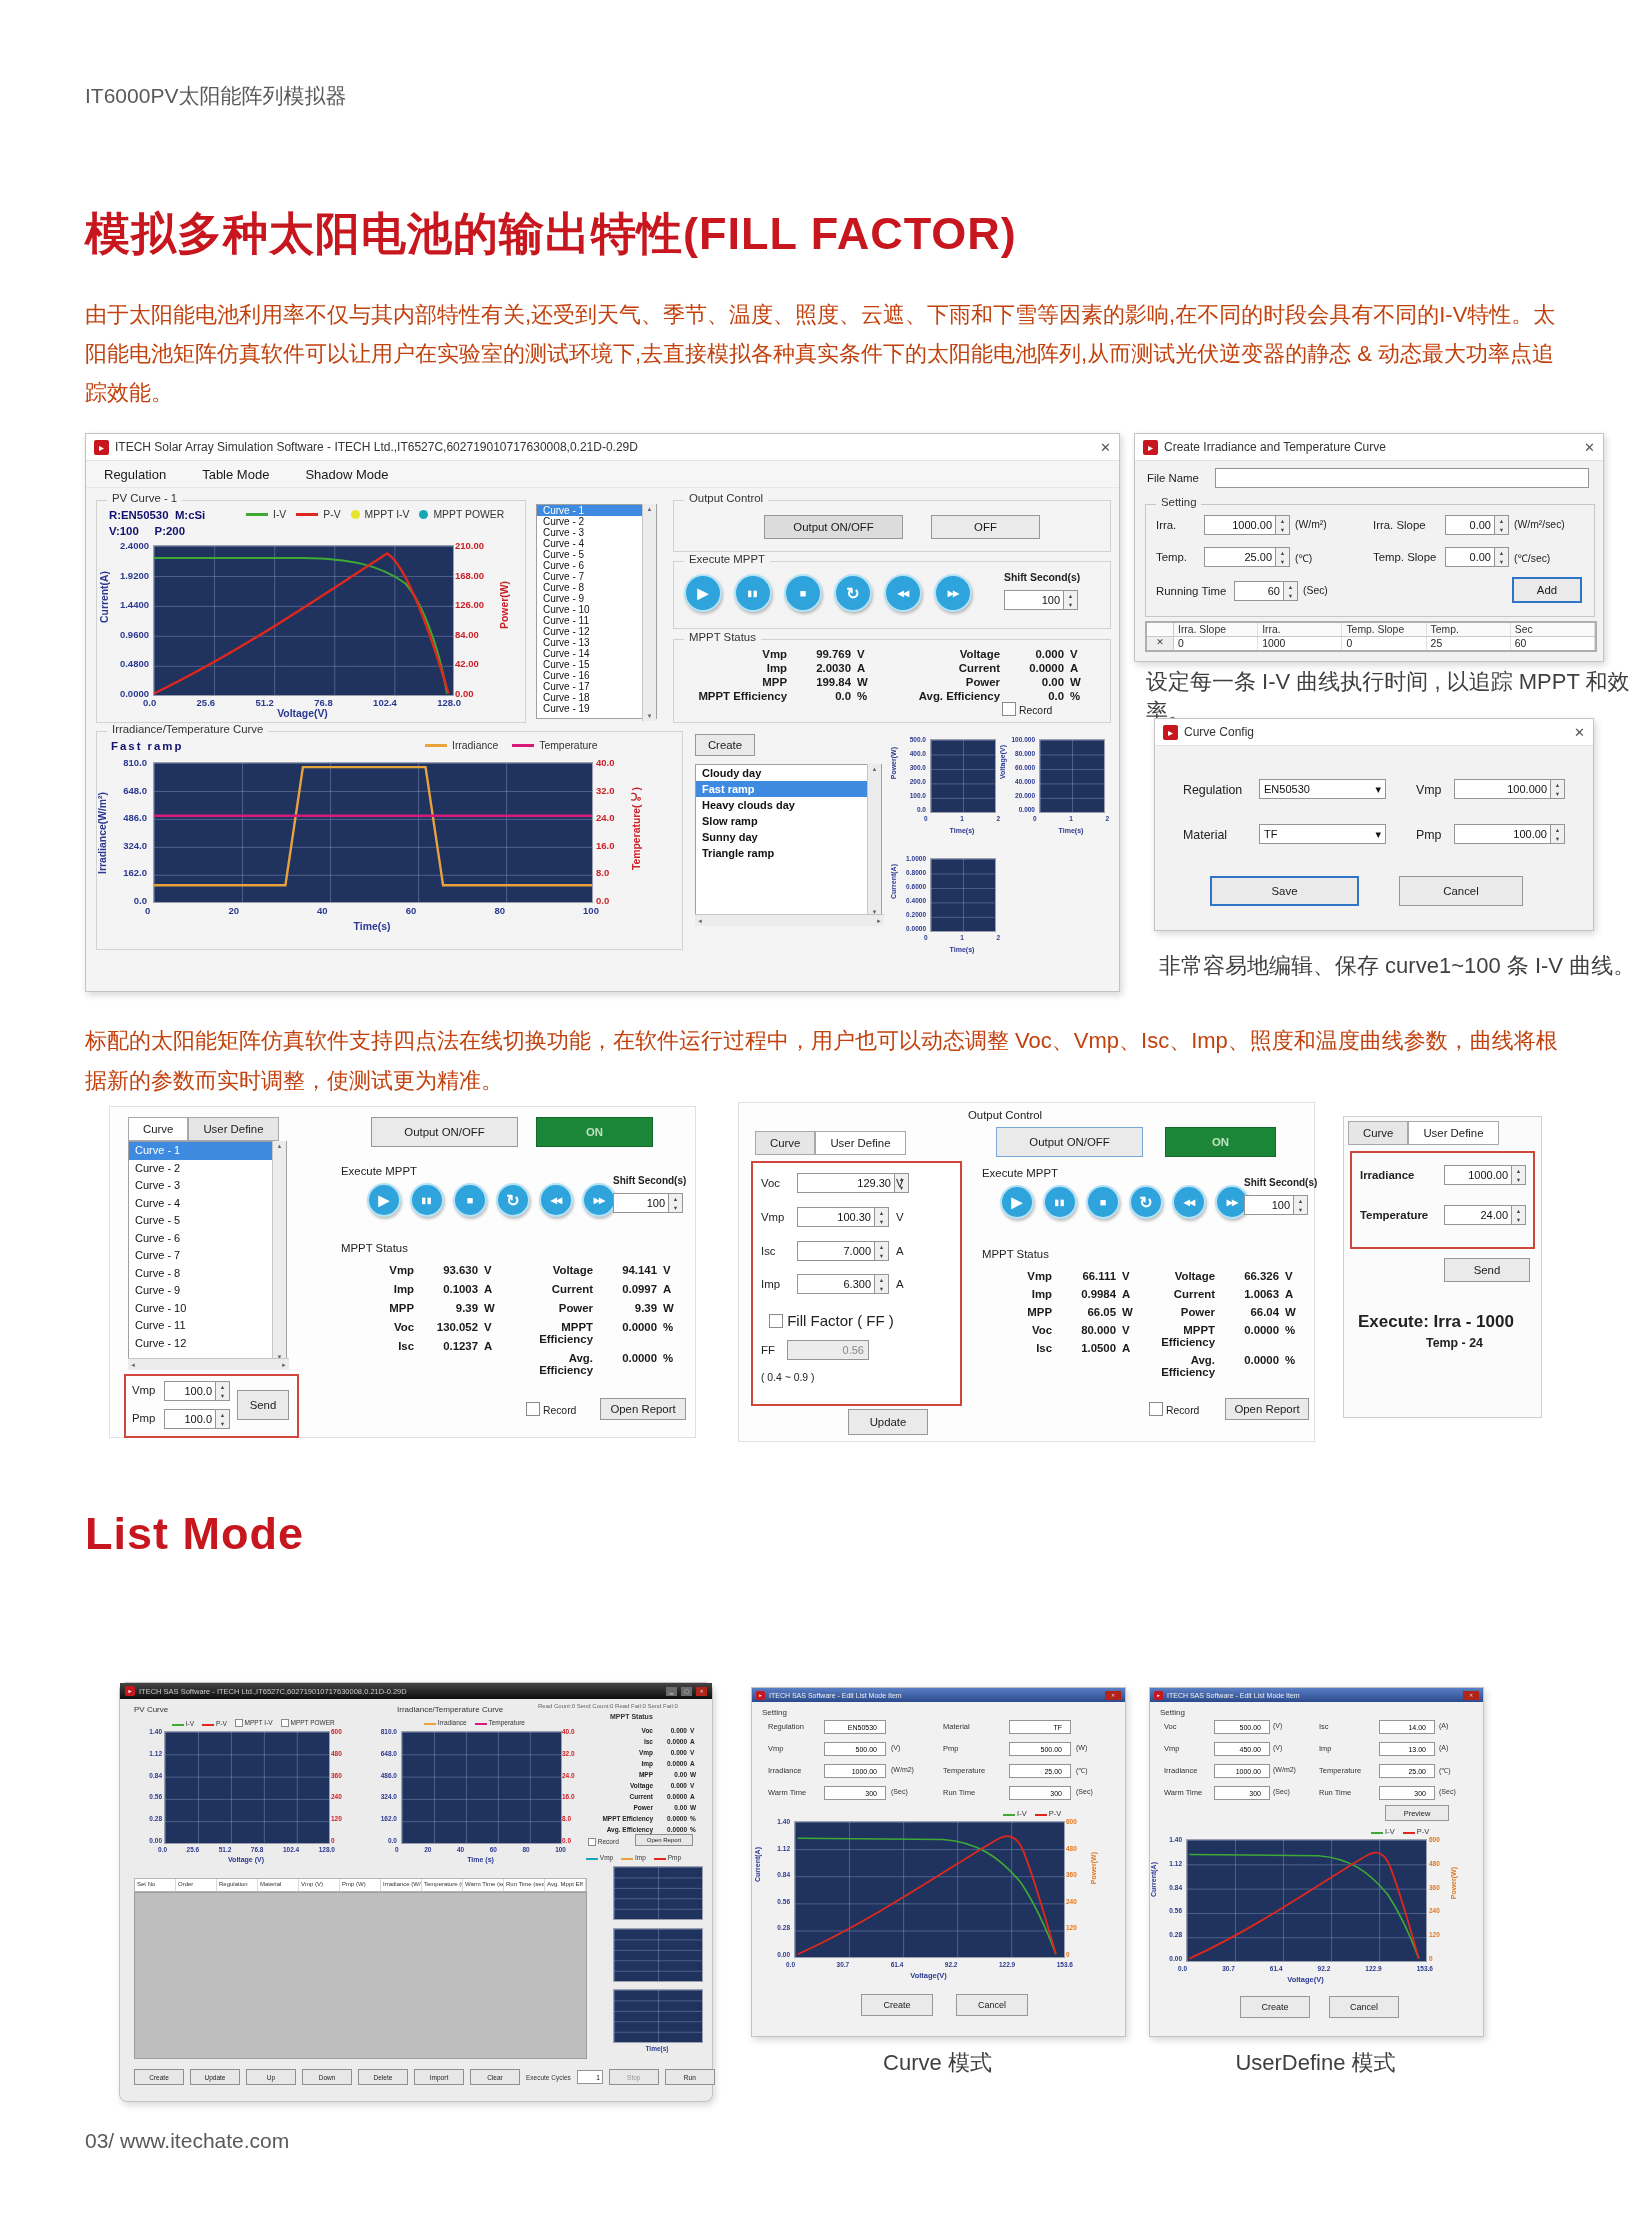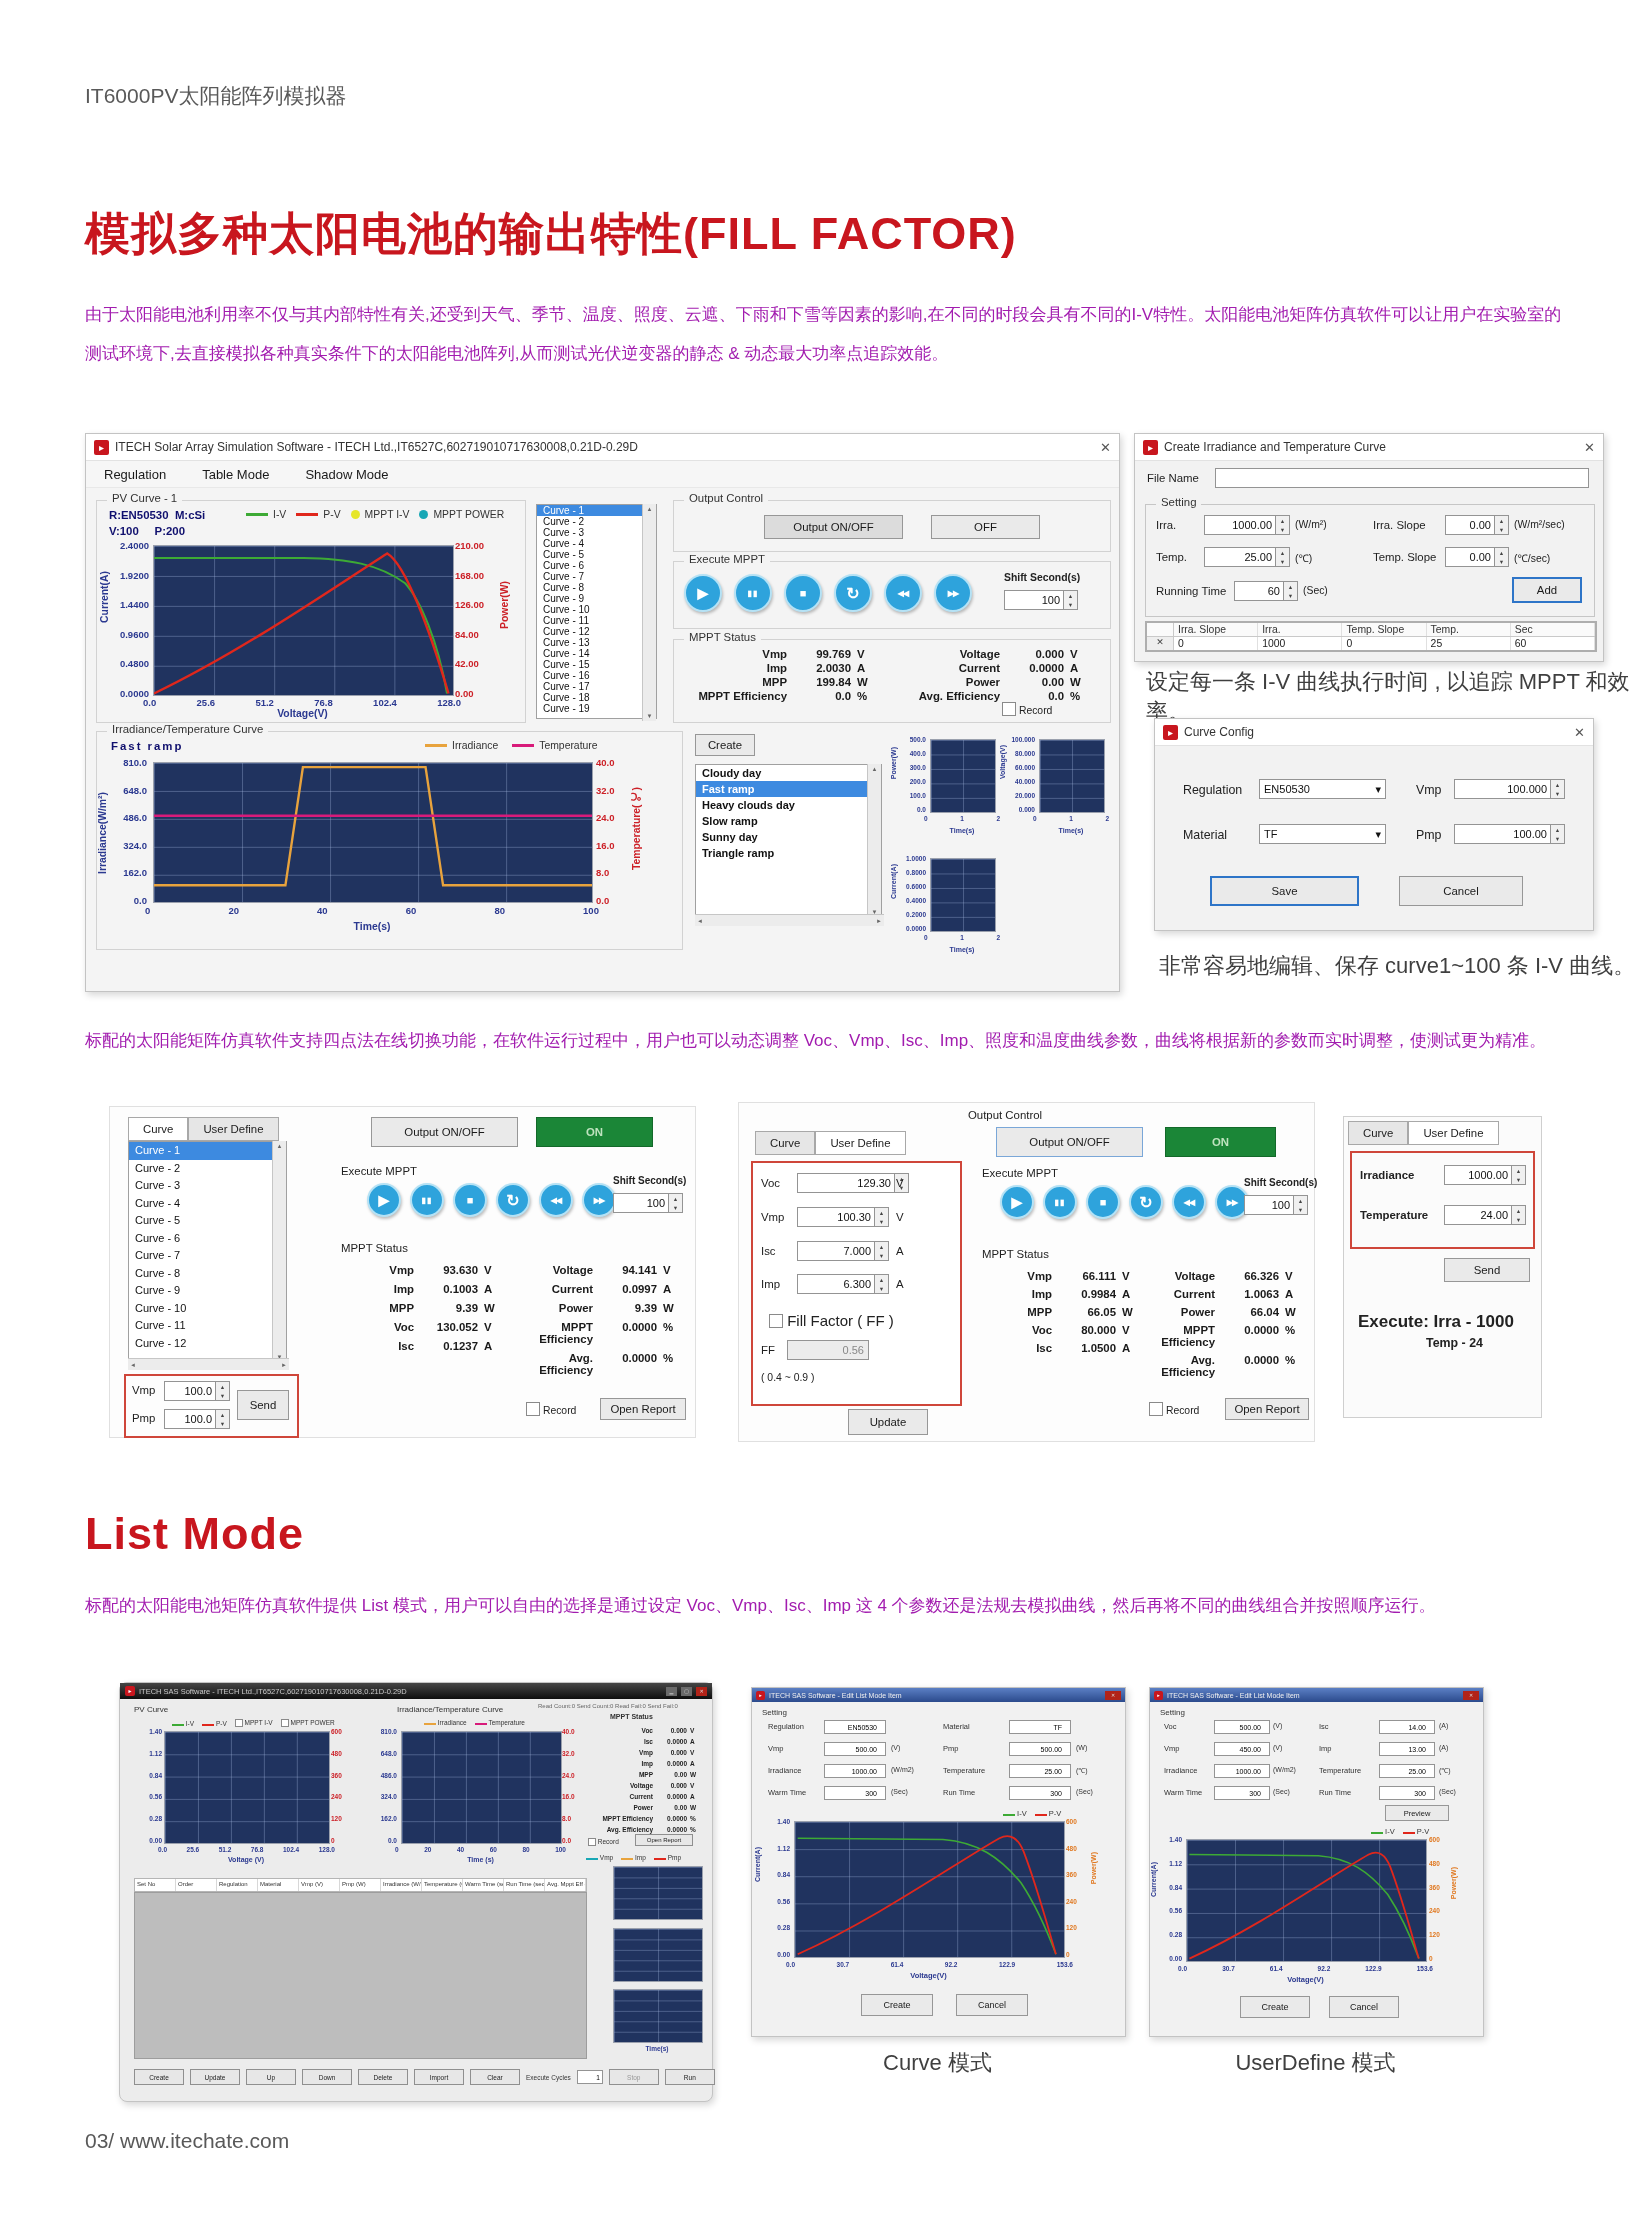--- a/index.html
+++ b/index.html
@@ -1,20 +1,20 @@
 <!DOCTYPE html>
 <html><head>
 <meta charset="utf-8">
 <style>
   html,body{margin:0;padding:0;background:#fff;font-family:"Liberation Sans",sans-serif;}
   .page{position:relative;width:1646px;height:2233px;background:#ffffff;overflow:hidden;}
   .abs{position:absolute;}
   .hdr{font-size:21px;color:#595959;}
   .h1{font-size:45px;font-weight:bold;color:#C8161E;letter-spacing:1px;white-space:nowrap;}
-  .par{font-size:17px;line-height:39px;color:#a21caf;}
+  .par{font-size:22px;line-height:39px;color:#c2410c;}
   .cap{font-size:22px;color:#3f3f3f;}
   
   .win{position:absolute;background:#f4f4f4;border:1px solid #c3c3c3;box-shadow:2px 3px 7px rgba(0,0,0,.16);}
   .tbar{height:26px;background:#ffffff;border-bottom:1px solid #e2e2e2;display:flex;align-items:center;gap:6px;padding:0 8px;}
   .rlogo{width:15px;height:15px;min-width:15px;background:#C8161E;color:#fff;font-size:10px;line-height:15px;text-align:center;border-radius:2px;}
   .ttl{font-size:12px;color:#333;white-space:nowrap;overflow:hidden;flex:1;}
   .xbtn{font-size:13px;color:#555;margin-left:8px;}
   .mbar{height:26px;display:flex;align-items:center;gap:36px;padding:0 18px;font-size:13px;color:#1a1a1a;background:#f6f6f6;border-bottom:1px solid #e8e8e8;}
   .grp{position:absolute;border:1px solid #d2d2d2;}
   .glab{position:absolute;top:-9px;left:10px;background:#f4f4f4;padding:0 5px;font-size:11.4px;color:#333;white-space:nowrap;}
@@ -808,21 +808,20 @@
             <span>▼</span>
           </span>
         </div>
     </div>
     <div class="wbtn" style="left:100px;top:141px;width:86px;height:24px;">Send</div>
     <div class="lab b" style="left:14px;top:195px;font-size:17px;">Execute: Irra - 1000</div>
     <div class="lab b" style="left:82px;top:219px;font-size:12.4px;">Temp - 24</div>
   </div>
 
   <div class="abs h1" style="left:85px;top:1508px;">List Mode</div>
-  <div class="abs par" style="left:85px;top:1586px;width:1493px;line-height:40px;">标配的太阳能电池矩阵仿真软件提供 List 模式，用户可以自由的选择是通过设定 Voc、Vmp、Isc、Imp 这 4 个参数还是法规去模拟曲线，然后再将不同的曲线组合并按照顺序运行。</div>
 
   <div class="win mini" style="left:119px;top:1682px;width:592px;height:418px;background:#ececec;border-radius:8px;">
     <div class="tbar2">
       <span class="rlogo" style="width:10px;height:10px;min-width:10px;font-size:6px;line-height:10px;">▸</span>
       <span class="ttl2">ITECH SAS Software - ITECH Ltd.,IT6527C,602719010717630008,0.21D-0.29D</span>
       <span class="wctl">▁</span>
       <span class="wctl">▢</span>
       <span class="wctl red">✕</span>
     </div>
     <div class="minilab" style="left:14px;top:22px;">PV Curve</div>

